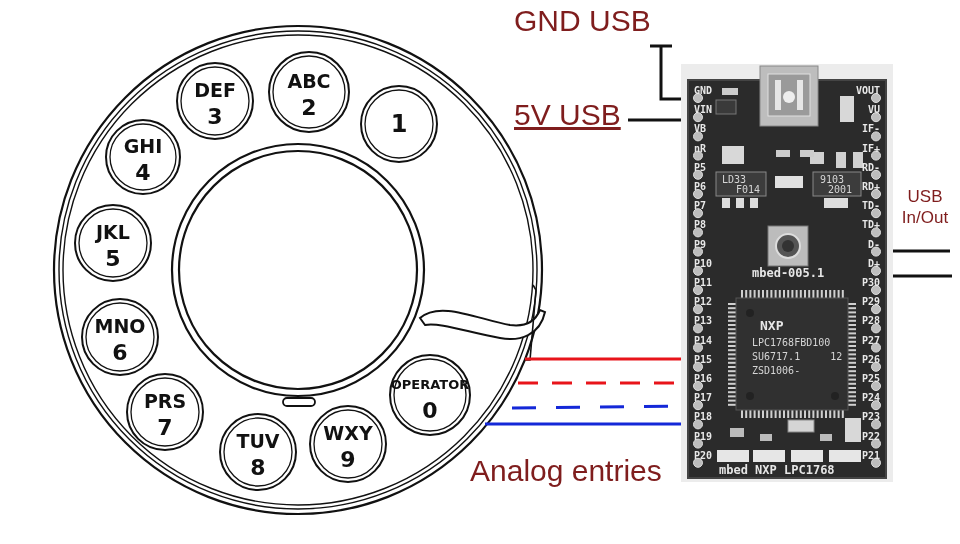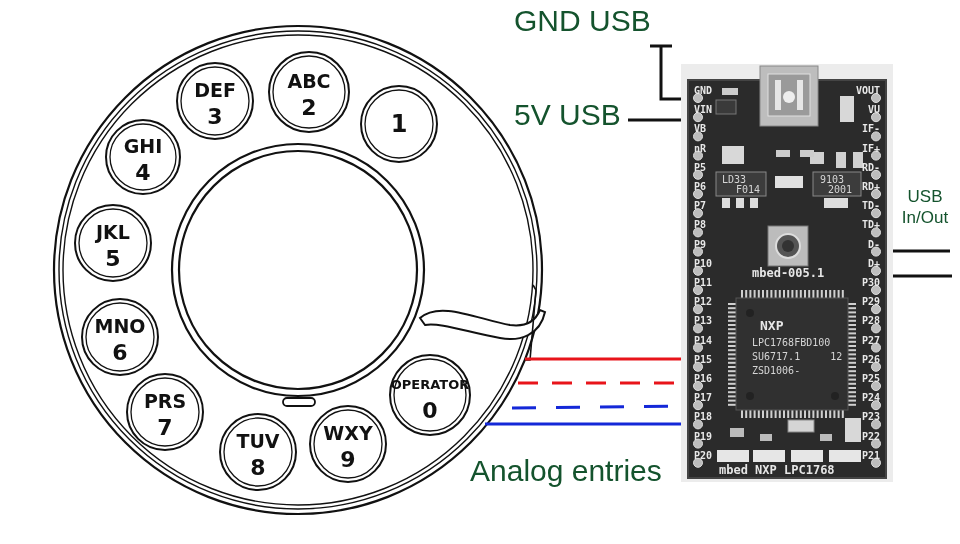--- a/index.html
+++ b/index.html
@@ -1,18 +1,18 @@
 <!DOCTYPE html>
 <html><head>
 <meta charset="utf-8">
 <style>
   html, body { margin:0; padding:0; background:#ffffff; }
   body { width:960px; height:544px; position:relative; overflow:hidden; font-family:"Liberation Sans", sans-serif; }
   svg { position:absolute; left:0; top:0; }
-  .lbl { position:absolute; color:#14532d; font-family:"Liberation Sans", sans-serif; white-space:nowrap; }
+  .lbl { position:absolute; color:#7f1d1d; font-family:"Liberation Sans", sans-serif; white-space:nowrap; }
   .big { font-size:30px; }
   .small { font-size:17px; line-height:21px; text-align:center; }
   .dialtxt { font-family:"DejaVu Sans", sans-serif; font-weight:bold; fill:#111; text-anchor:middle; }
   .pin { font-family:"DejaVu Sans Mono", monospace; font-weight:bold; fill:#e8e8e8; font-size:10px; }
   .chip { font-family:"DejaVu Sans Mono", monospace; fill:#d6d6d6; font-size:10px; }
   .silk { font-family:"DejaVu Sans Mono", monospace; font-weight:bold; fill:#e6e6e6; }
 </style>
 </head>
 <body>
 
@@ -438,18 +438,18 @@
         </g>
         <g>
           <circle cx="876" cy="462.8" r="4.5" fill="#bdbdbd" stroke="#ddd"></circle>
           <text x="880" y="458.8" class="pin" text-anchor="end">P21</text>
         </g>
       </g>
   </g>
 </svg>
 
 <div class="lbl big" style="left:514px; top:4px;">GND USB</div>
-<div class="lbl big" style="left:514px; top:98px;">5V USB</div>
+<div class="lbl big" style="left:514px; top:98px;text-decoration:underline;">5V USB</div>
 <div class="lbl small" style="left:900px; top:186px; width:50px;">
   <div>USB</div>
   <div>In/Out</div>
 </div>
 <div class="lbl big" style="left:470px; top:454px;">Analog entries</div>
 
 </body></html>

